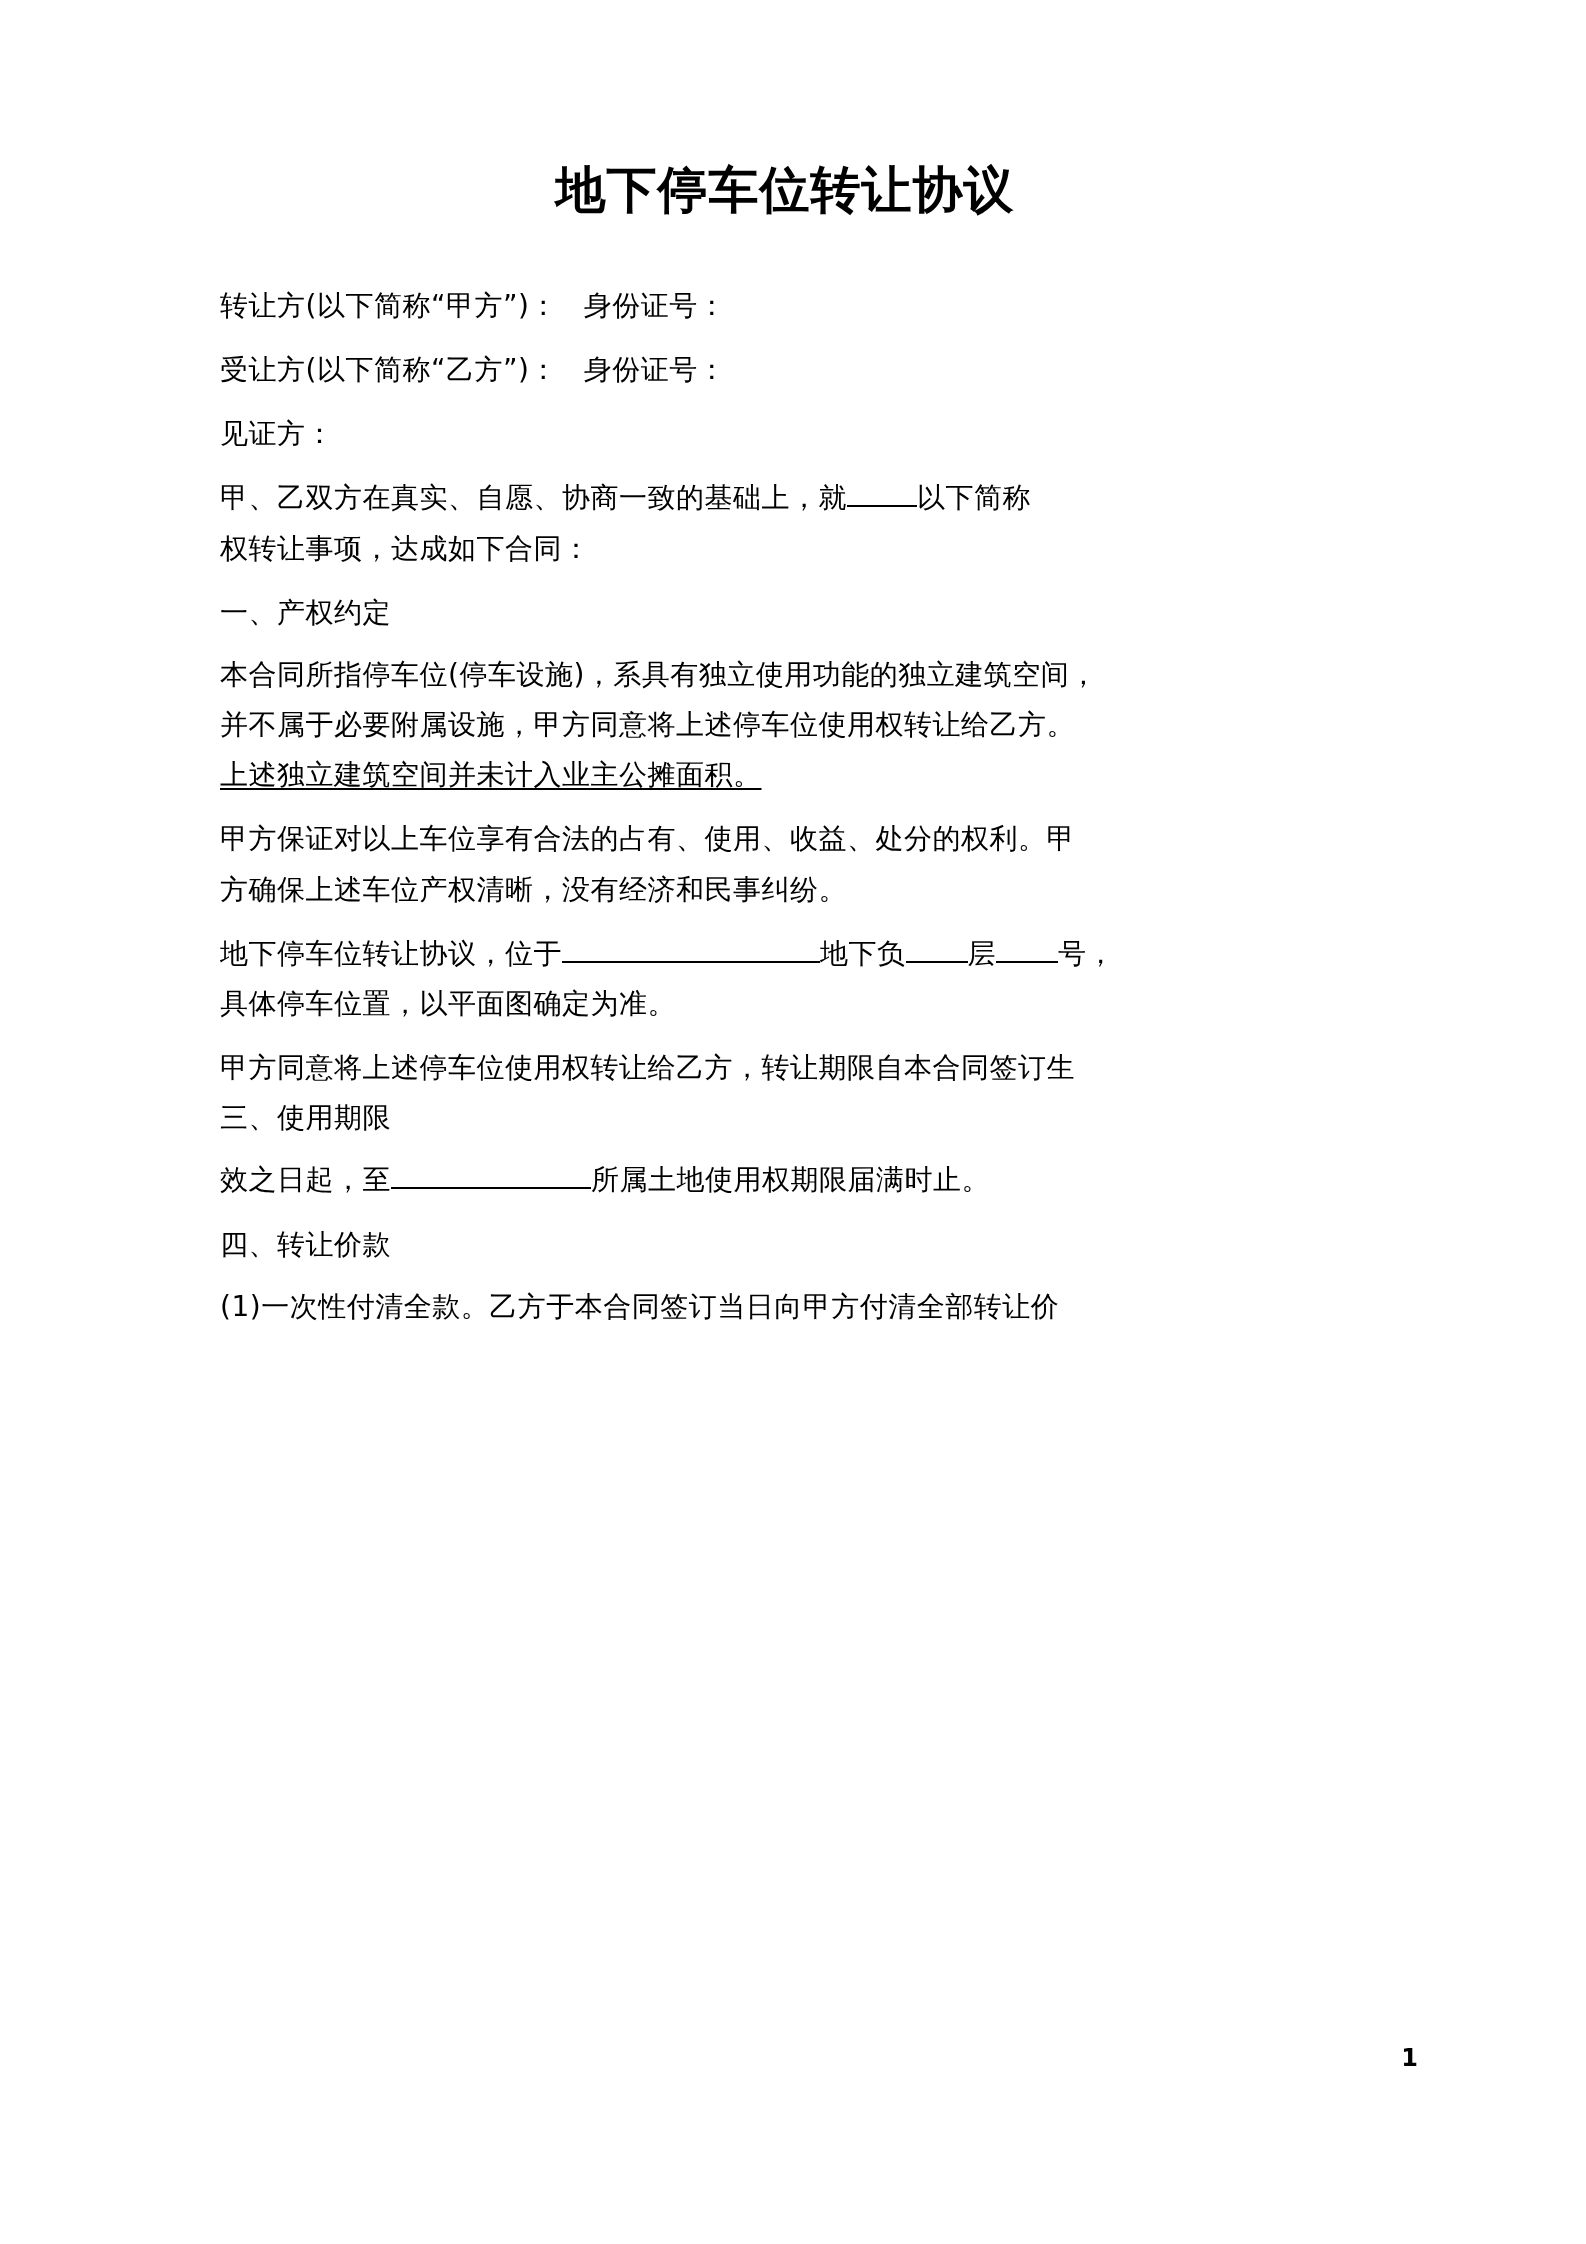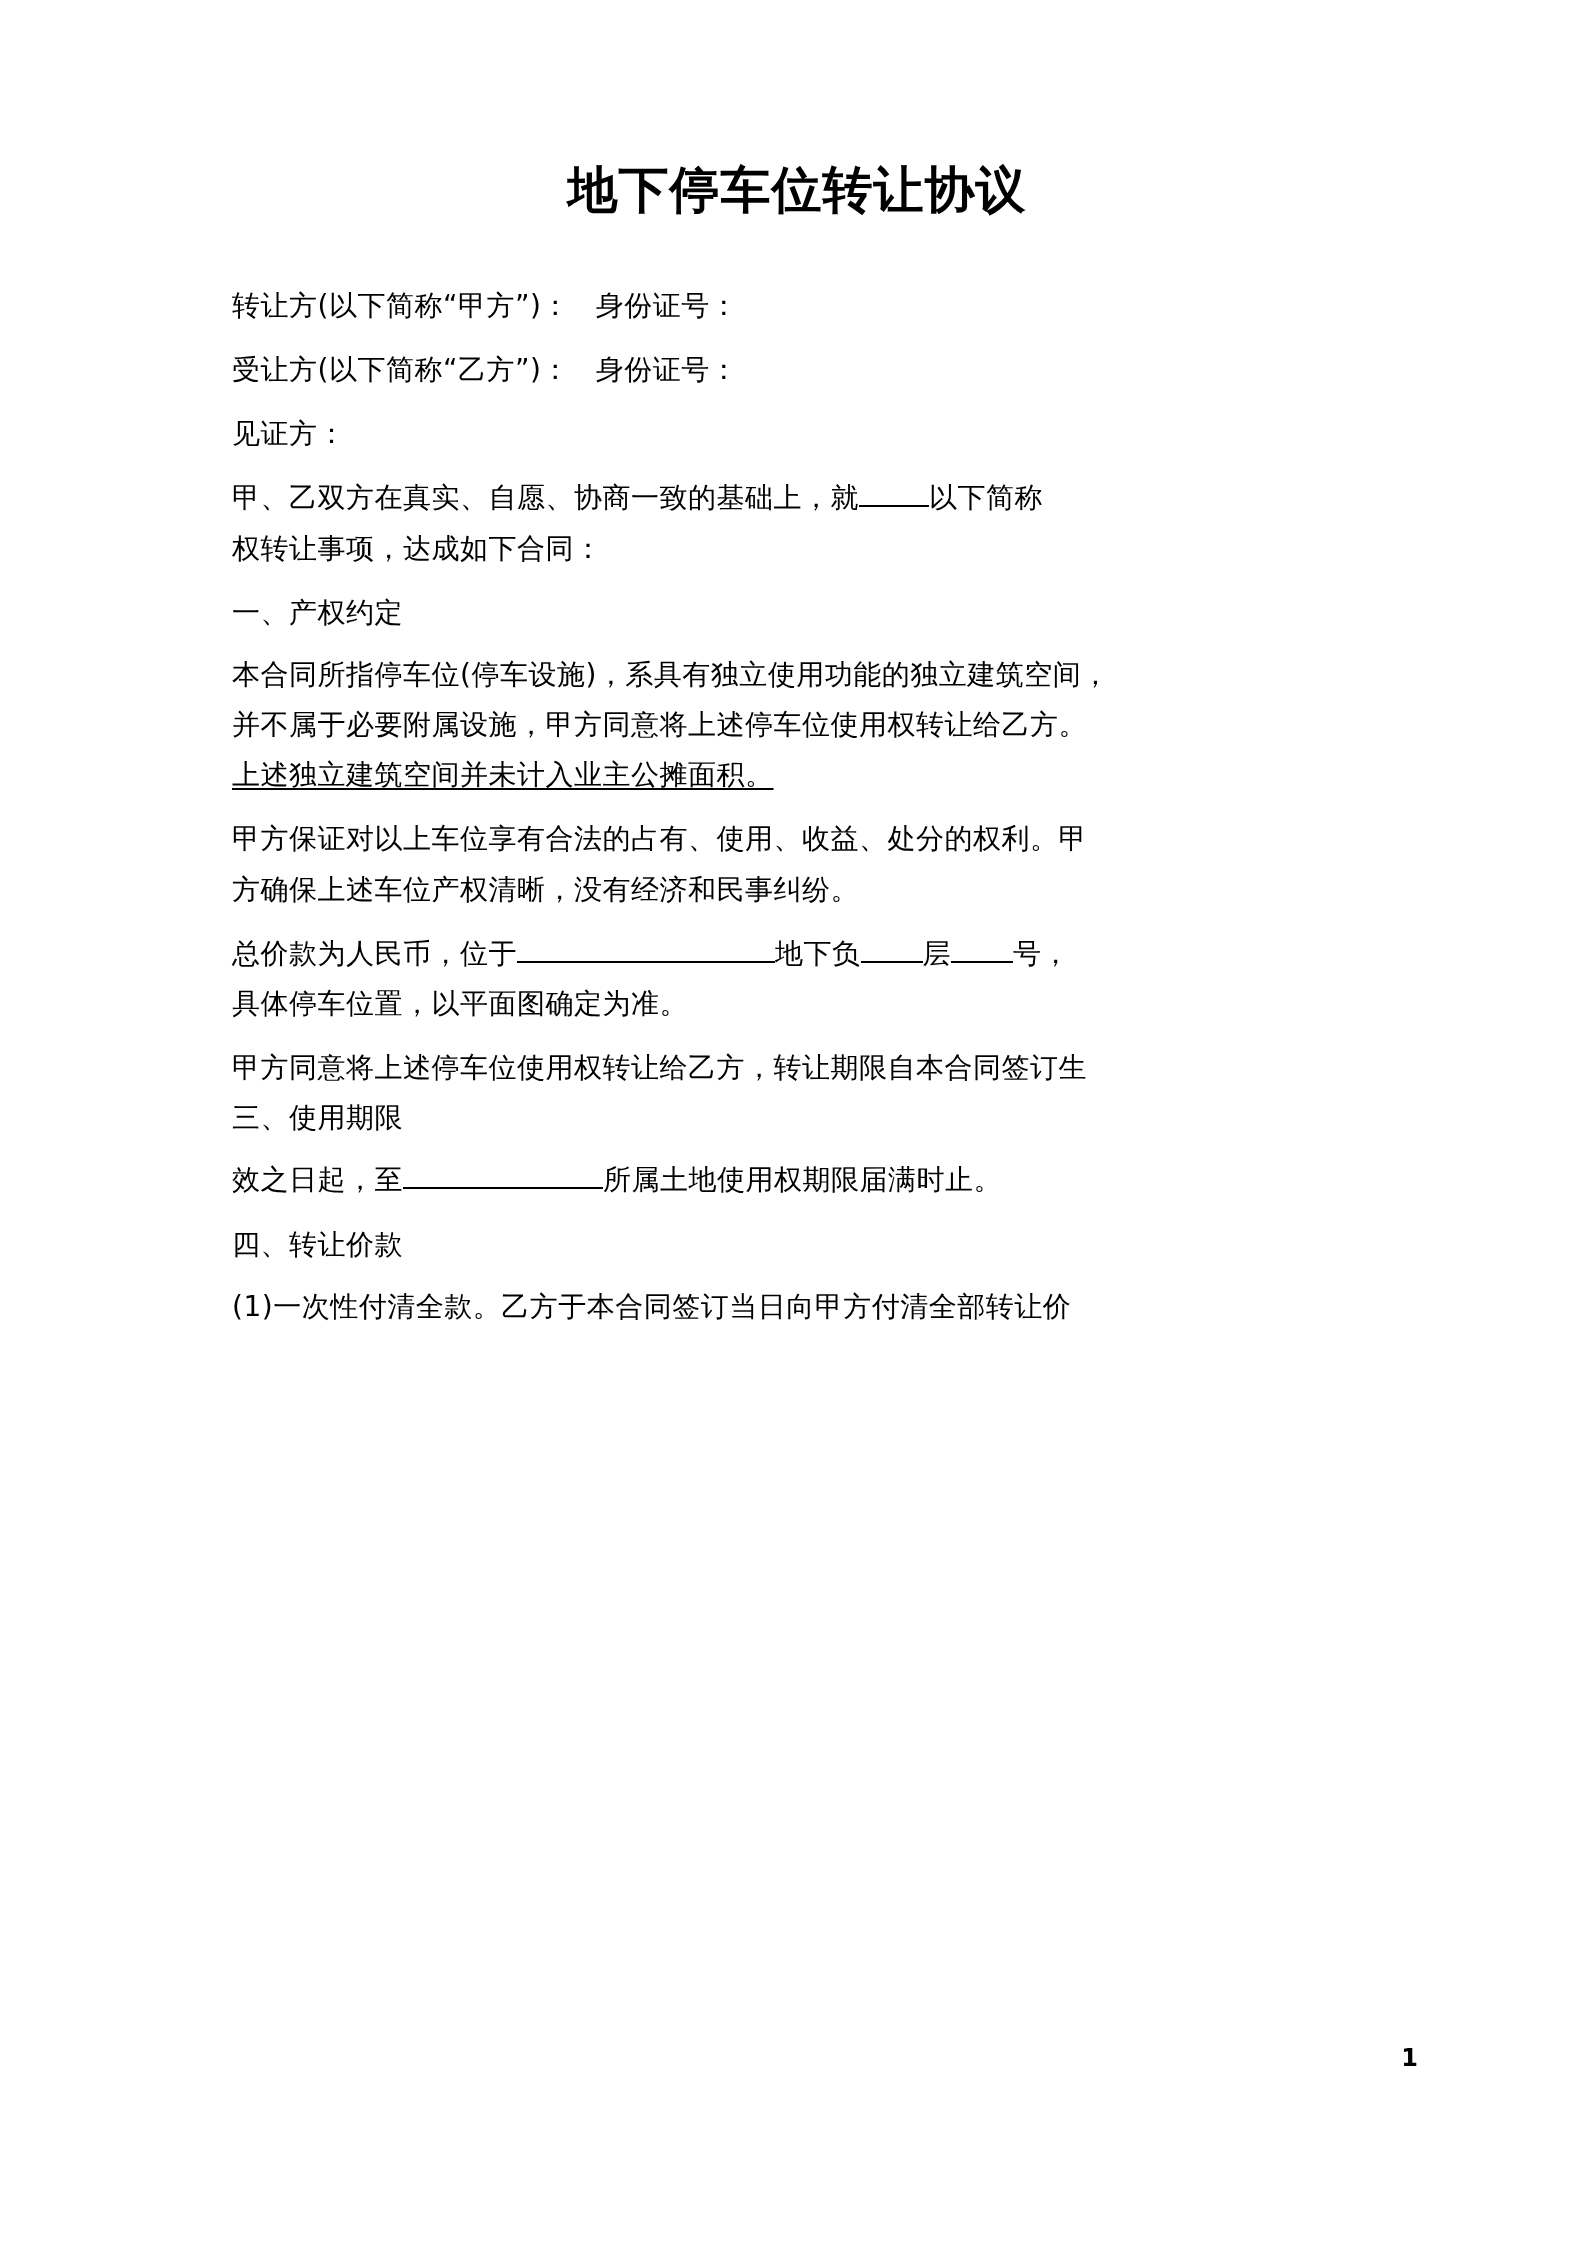--- a/index.html
+++ b/index.html
@@ -13,21 +13,21 @@
   .page {
     position: relative;
     width: 1586px;
     height: 2244px;
     background: #ffffff;
     box-sizing: border-box;
     overflow: hidden;
   }
   .content {
     position: absolute;
-    left: 232px;
+    left: 220px;
     top: 160px;
     width: 1130px;
   }
   .doc-title {
     font-size: 50px;
     font-weight: bold;
     text-align: center;
     color: #000000;
     letter-spacing: 1px;
     margin: 0 0 62px 0;
@@ -115,21 +115,21 @@
 
     <p class="para tight">
       <span>甲方保证对以上车位享有合法的占有、使用、收益、处分的权利。甲</span>
     </p>
     <p class="para">
       <span>方确保上述车位产权清晰，没有经济和民事纠纷。</span>
     </p>
 
 
     <p class="para tight">
-      <span>总价款为人民币，位于</span><span class="blank b-lg"></span><span>地下负</span><span class="blank b-xs"></span><span>层</span><span class="blank b-xs"></span><span>号，</span>
+      <span>地下停车位转让协议，位于</span><span class="blank b-lg"></span><span>地下负</span><span class="blank b-xs"></span><span>层</span><span class="blank b-xs"></span><span>号，</span>
     </p>
     <p class="para">
       <span>具体停车位置，以平面图确定为准。</span>
     </p>
 
     <p class="para tight">
       <span>甲方同意将上述停车位使用权转让给乙方，转让期限自本合同签订生</span>
     </p>
 
     <p class="para heading">

